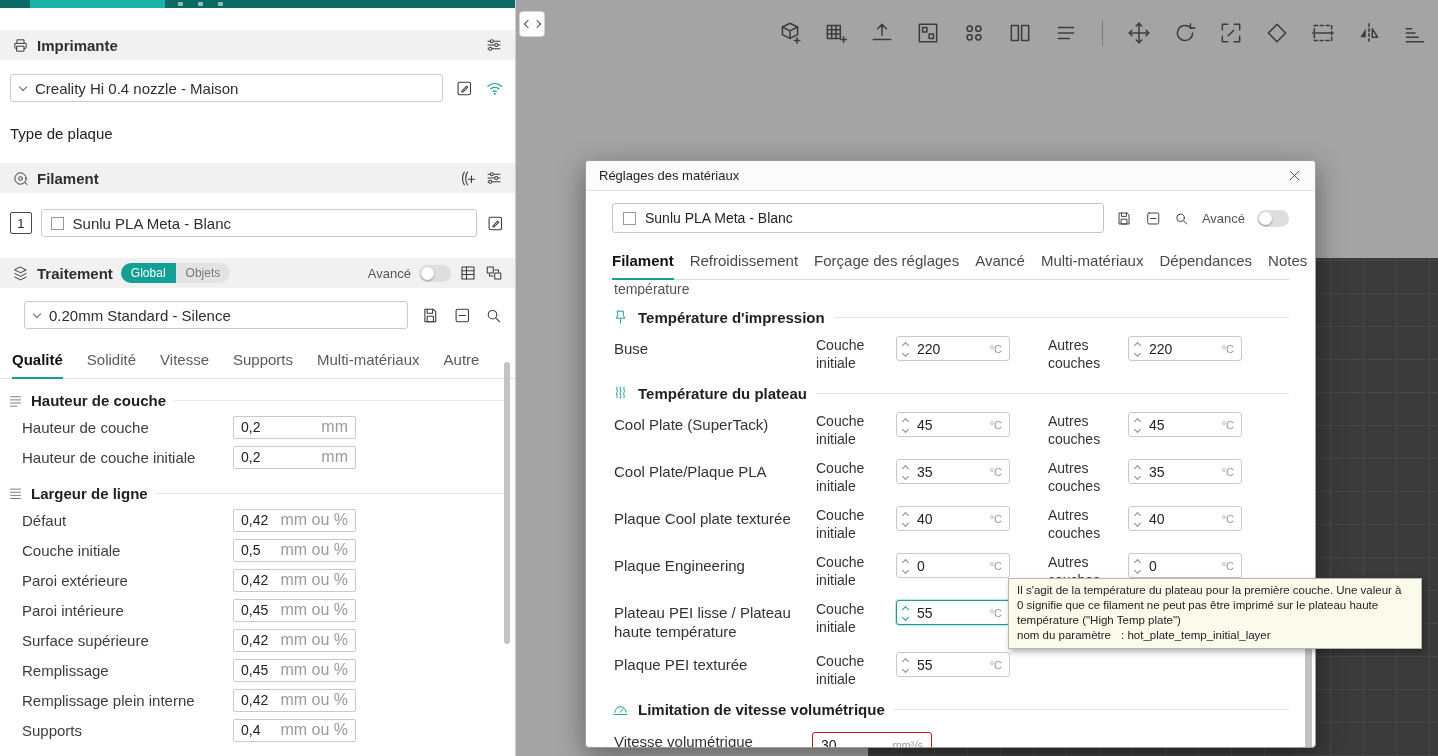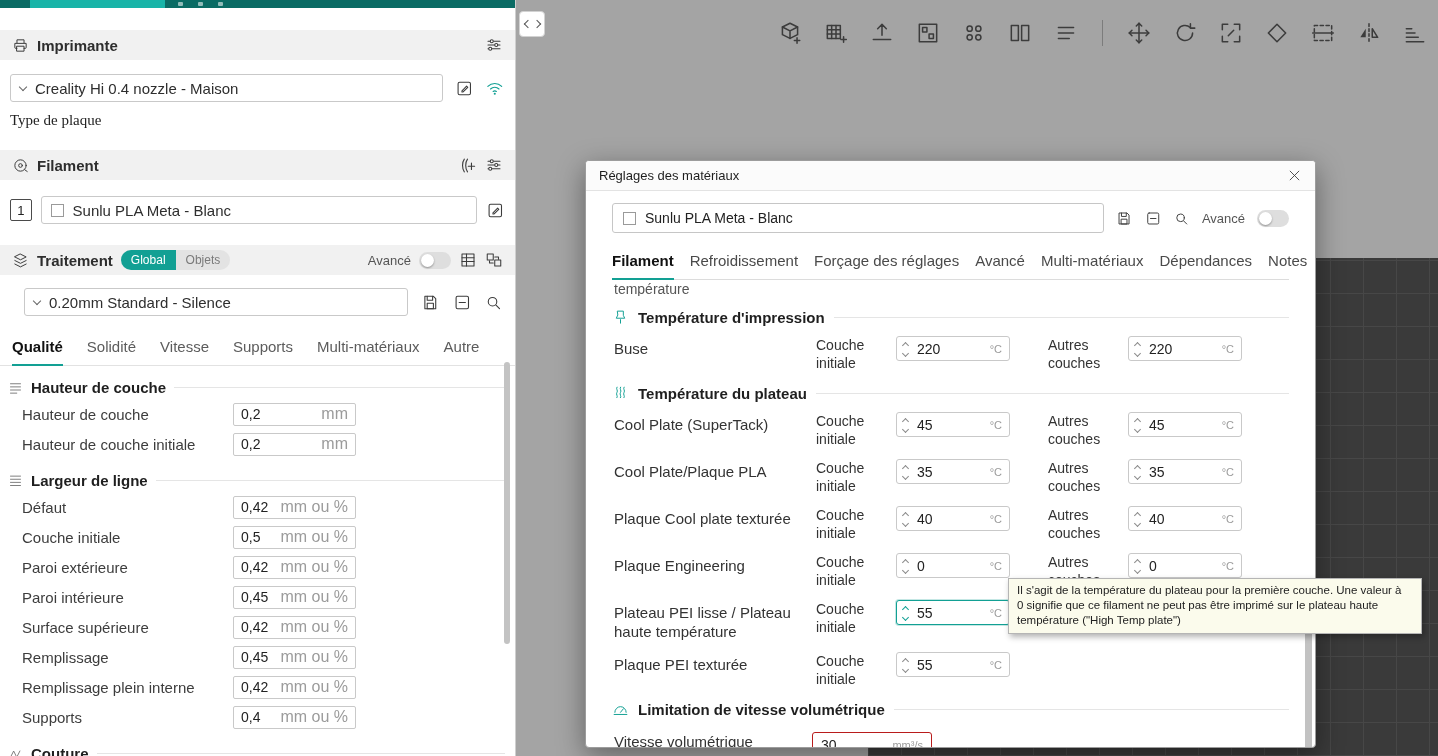--- a/index.html
+++ b/index.html
@@ -45,21 +45,21 @@
   .comborow{display:flex;align-items:center;gap:12px;padding:0 10px;margin-top:14px;}
   .combo{display:flex;align-items:center;gap:9px;height:28px;border:1px solid #c9c9c9;border-radius:3px;
     background:#fff;padding:0 9px;font-size:15px;color:#2e2e2e;white-space:nowrap;}
   .caret{width:6px;height:6px;border-right:1.4px solid #666;border-bottom:1.4px solid #666;
     transform:rotate(45deg);margin-top:-3px;flex:0 0 auto;}
   .combo.printer{width:443px;}
   .combo.plate{width:374px;}
   .combo.process{width:392px;}
   .combo.filament{width:446px;}
 
-  .platerow{display:flex;align-items:center;gap:10px;padding:0 10px;margin-top:10px;font-size:15px;color:#222;font-family:Liberation Serif, serif;}
+  .platerow{display:flex;align-items:center;gap:10px;padding:0 10px;margin-top:23px;font-size:15px;color:#222;}
   .filrow{display:flex;align-items:center;gap:9px;padding:0 10px;margin-top:16px;}
   .numbox{width:22px;height:22px;border:1px solid #4a4a4a;border-radius:2px;display:flex;
     align-items:center;justify-content:center;font-size:13px;color:#222;}
   .swatch{width:13px;height:13px;border:1px solid #9a9a9a;background:#fff;flex:0 0 auto;}
 
   .pill{display:flex;border-radius:11px;overflow:hidden;height:20px;font-size:12px;align-items:stretch;}
   .pill .g{background:#12a094;color:#fff;padding:3px 10px;}
   .pill .o{background:#e3e3e3;color:#7a7a7a;padding:3px 10px;text-align:right;}
   .advlbl{font-size:13px;color:#555;}
   .toggle{width:32px;height:17px;border-radius:9px;background:#dedede;position:relative;flex:0 0 auto;}
@@ -689,13 +689,17 @@
     </div>
 
     <div class="mscroll"></div>
   </div>
 </div>
 
 <div class="tooltip">
   <div>Il s'agit de la température du plateau pour la première couche. Une valeur à</div>
   <div>0 signifie que ce filament ne peut pas être imprimé sur le plateau haute</div>
   <div>température ("High Temp plate")</div>
+  <div class="param">
+    <span class="pl">nom du paramètre</span>
+    <span>: hot_plate_temp_initial_layer</span>
+  </div>
 </div>
 
 </body></html>

